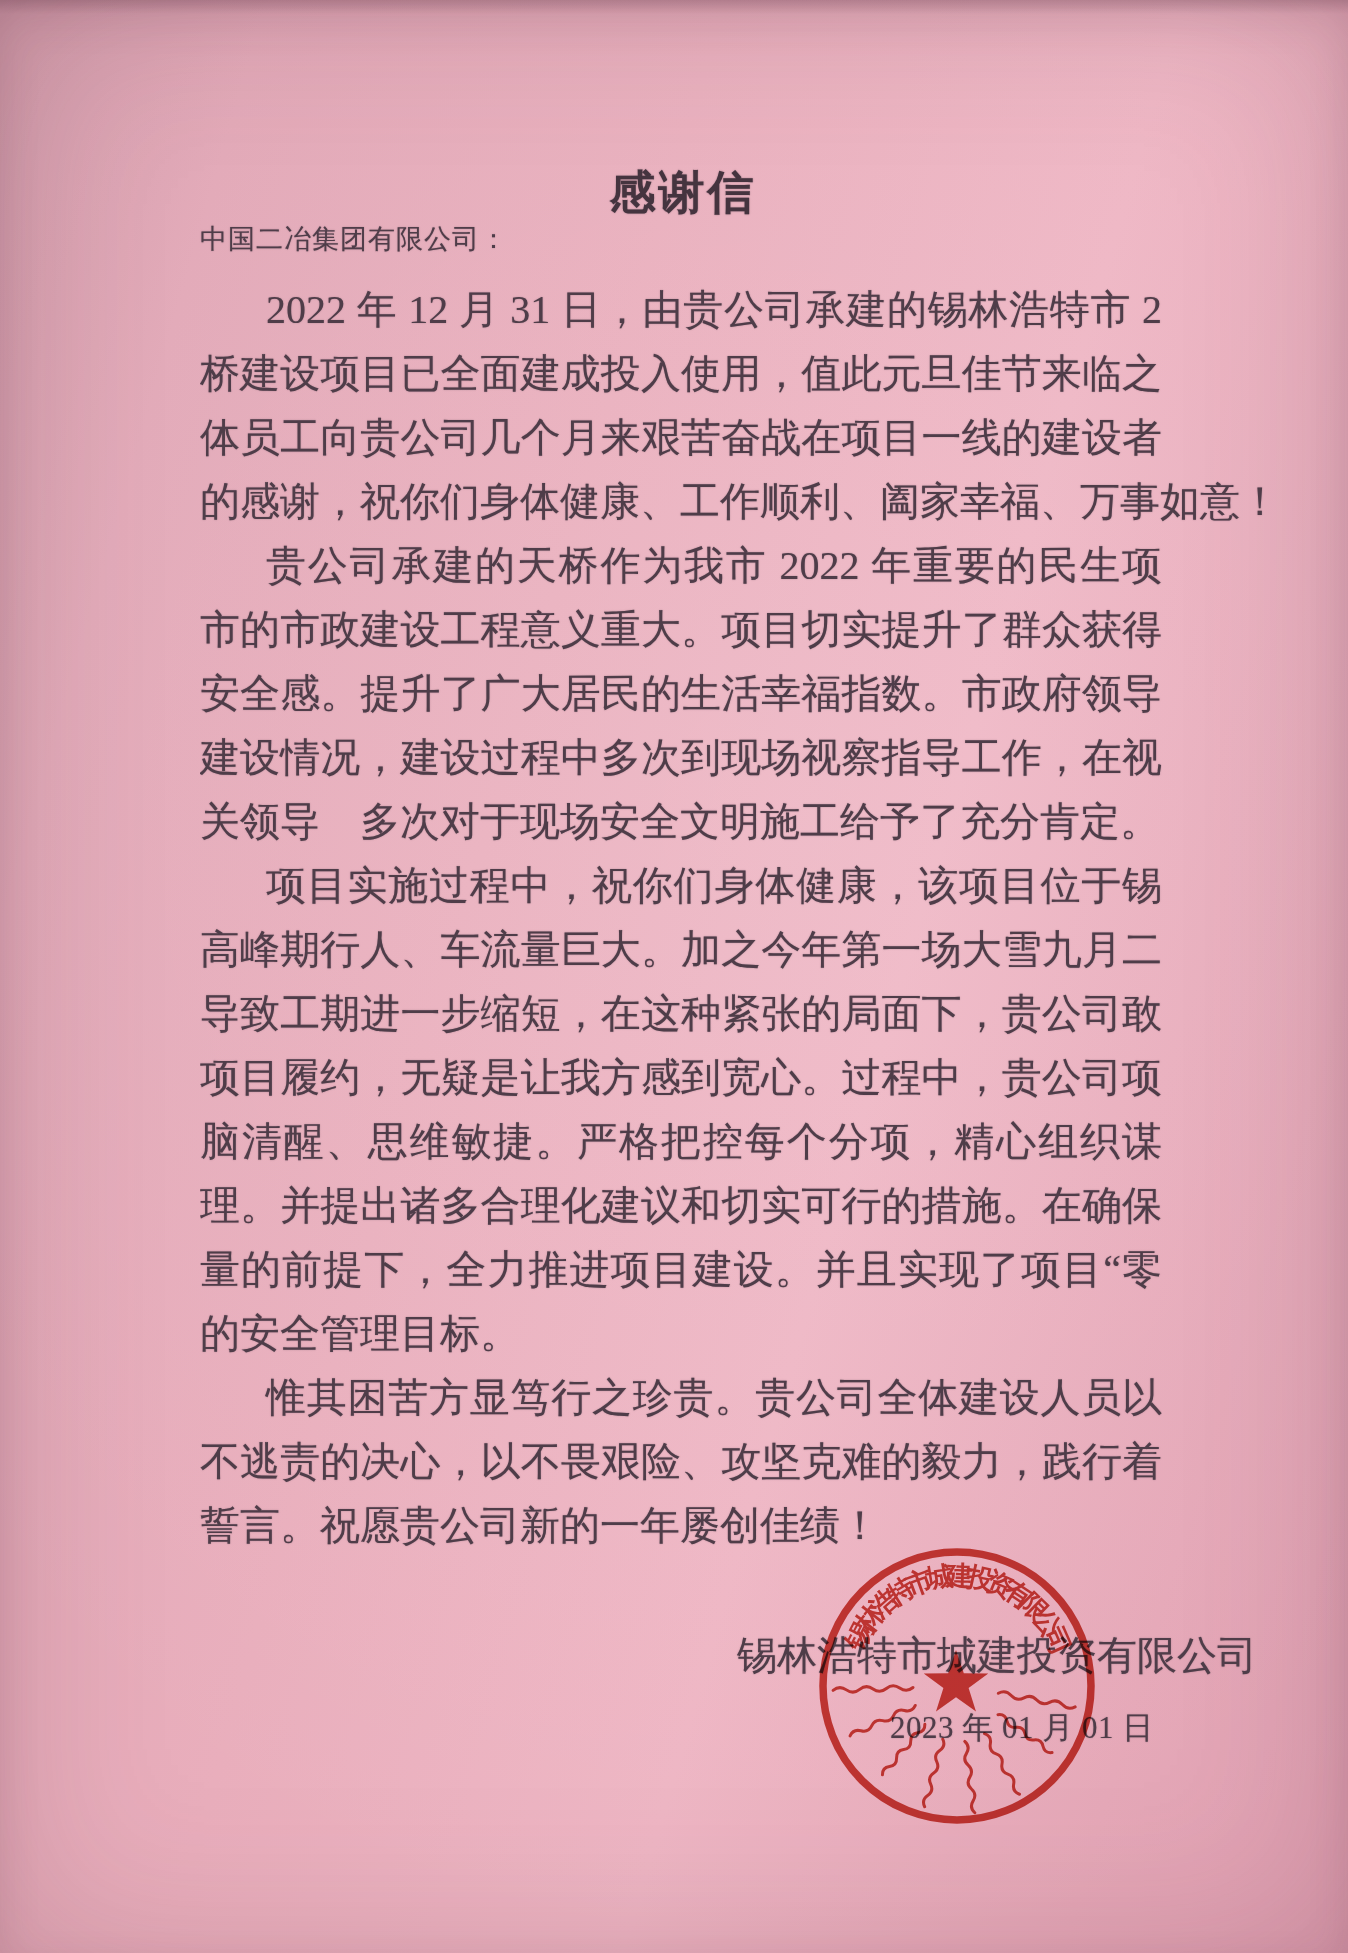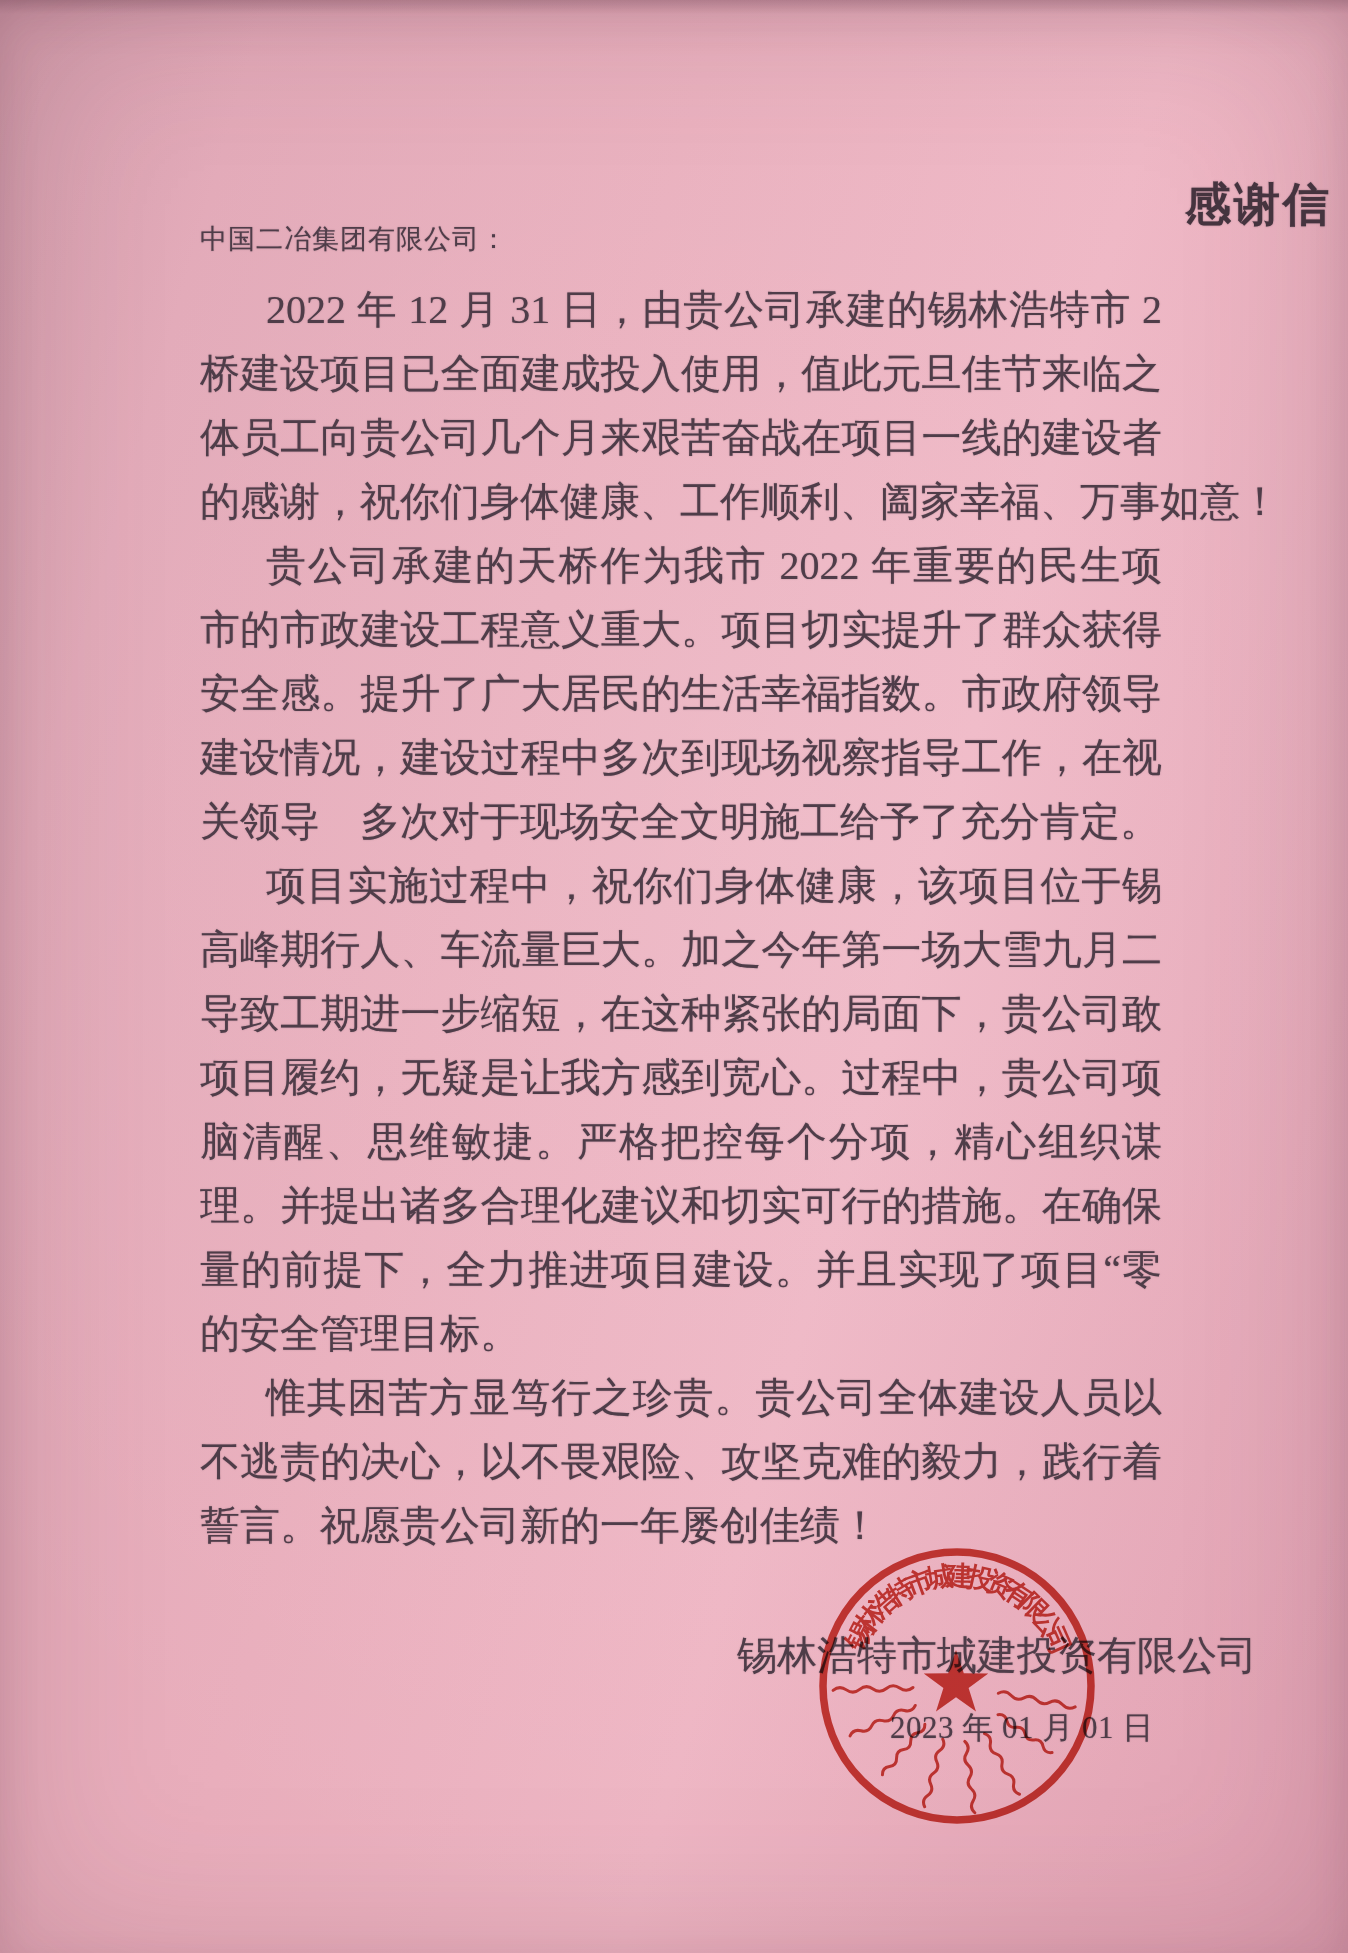--- a/index.html
+++ b/index.html
@@ -10,22 +10,22 @@
       radial-gradient(130% 100% at 58% 42%, rgba(255,244,248,0.14), rgba(0,0,0,0) 60%),
       linear-gradient(106deg, #d39dac 0%, #e2a8b7 14%, #e9aebc 38%, #eeb5c3 62%, #e5a7b7 85%, #df9fb1 100%);
     box-shadow: inset 0 0 170px rgba(97,48,66,0.20), inset 0 16px 40px rgba(97,48,66,0.15);
   }
   .photo::after{ 
     content:""; position:absolute; left:0; top:0; right:0; height:14px;
     background:linear-gradient(rgba(80,40,55,0.22), rgba(0,0,0,0)); pointer-events:none;
   }
   .ink { color:#4f3d49; text-shadow:0 0 1.3px rgba(79,61,73,0.55); }
   .title {
-    position:absolute; left:0; right:0; top:158px; margin:16px; padding-left:18px;
-    text-align:right; font-size:46px; font-weight:bold; letter-spacing:3px;
+    position:absolute; left:0; right:0; top:158px; margin:4px; padding-left:18px;
+    text-align:center; font-size:46px; font-weight:bold; letter-spacing:3px;
     color:#45343f; text-shadow:0 0 1.5px rgba(69,52,63,0.6);
   }
   .addressee {
     position:absolute; left:200px; top:226px; font-size:27px; line-height:1;
     letter-spacing:1px; white-space:nowrap;
   }
   .body-block { position:absolute; left:200px; top:278px; width:962px; }
   .line {
     height:64px; line-height:64px; font-size:40px; white-space:nowrap;
   }

